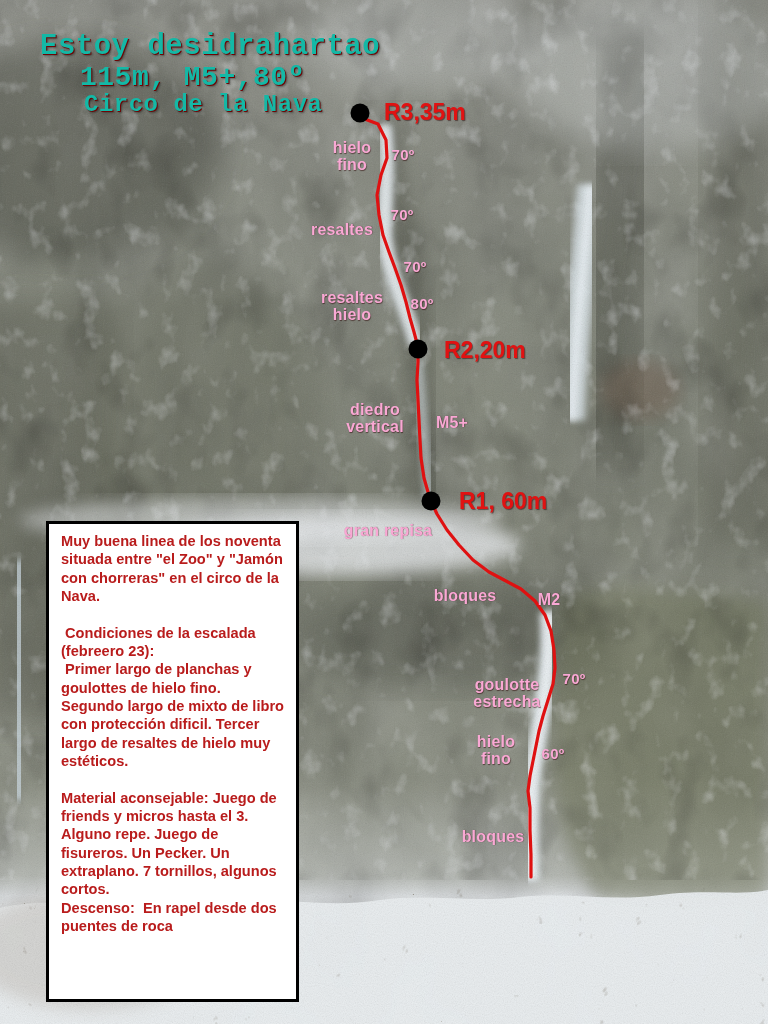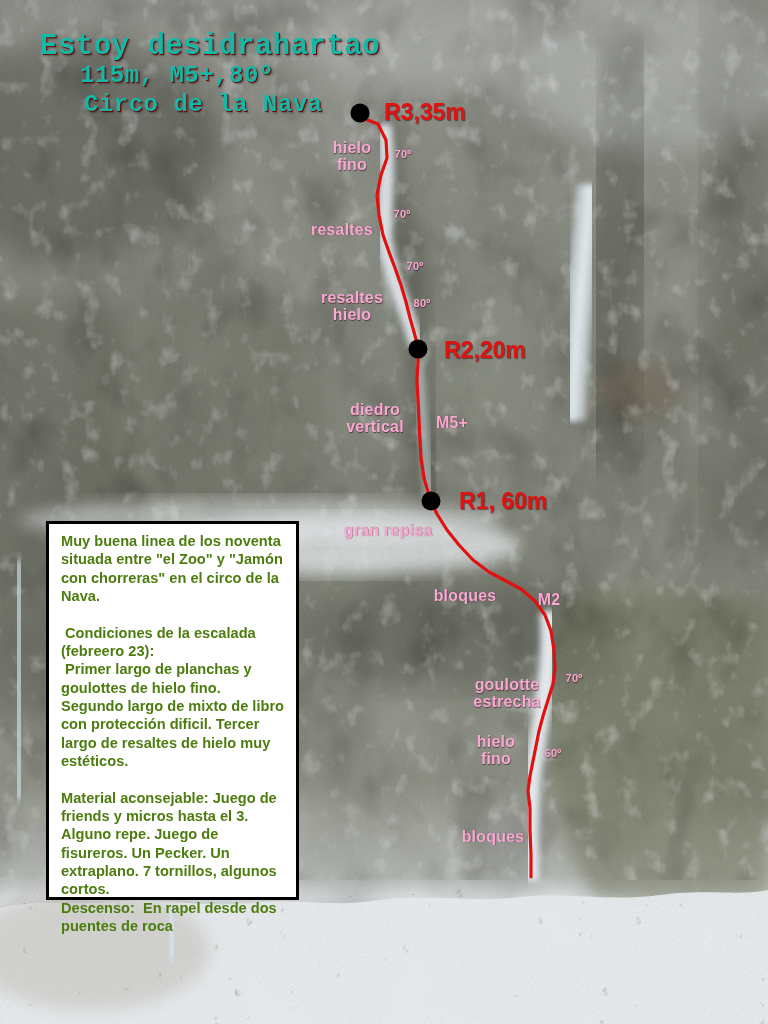--- a/index.html
+++ b/index.html
@@ -8,34 +8,34 @@
     font-family:"Liberation Sans","DejaVu Sans",sans-serif;
     -webkit-font-smoothing:antialiased;
   }
   .stage svg.bg{position:absolute;inset:0;display:block;}
   svg.route-overlay{position:absolute;inset:0;pointer-events:none;}
   .red-label{
     position:absolute;color:#f9a8d4;font-weight:bold;font-size:16px;line-height:1.06;
     text-align:center;white-space:pre-line;transform:translate(-50%,-50%);
     text-shadow:0.5px 0.5px 1px rgba(40,0,0,.55);letter-spacing:.2px;
   }
-  .red-label.angle{font-size:11px;}
+  .red-label.angle{font-size:15px;}
   .belay-label{
     position:absolute;color:#e11212;font-weight:bold;font-size:23px;line-height:1;
     transform:translateY(-50%);white-space:nowrap;text-shadow:1px 1px 1px rgba(40,0,0,.5);margin-left:10px;
   }
   .title-block div{position:absolute;color:#14b8a6;font-weight:bold;white-space:nowrap;
     text-shadow:1px 1px 0 #6e0606,2px 2px 2px rgba(0,0,0,.35);letter-spacing:.5px;font-family:Liberation Mono, monospace;}
   .title-l1{left:40px;top:30px;font-size:29px;}
-  .title-l2{left:80px;top:62px;font-size:24px;}
+  .title-l2{left:80px;top:62px;font-size:28px;}
   .title-l3{left:84px;top:91px;font-size:24px;}
   .info-box{
-    position:absolute;left:46px;top:521px;width:253px;height:379px;box-sizing:border-box;
+    position:absolute;left:46px;top:521px;width:253px;height:481px;box-sizing:border-box;
     background:#ffffff;border:3px solid #000;padding:8px 12px;
-    color:#4d7c0f;font-weight:bold;font-size:14.6px;line-height:1.26;
+    color:#b91c1c;font-weight:bold;font-size:14.6px;line-height:1.26;
   }
   .info-box p{margin:0 0 18px 0;white-space:pre-wrap;}
   .info-box p:last-child{margin-bottom:0;}
 </style>
 </head>
 <body>
 
 <div class="stage">
 
   <svg class="bg" width="768" height="1024" viewBox="0 0 768 1024">

